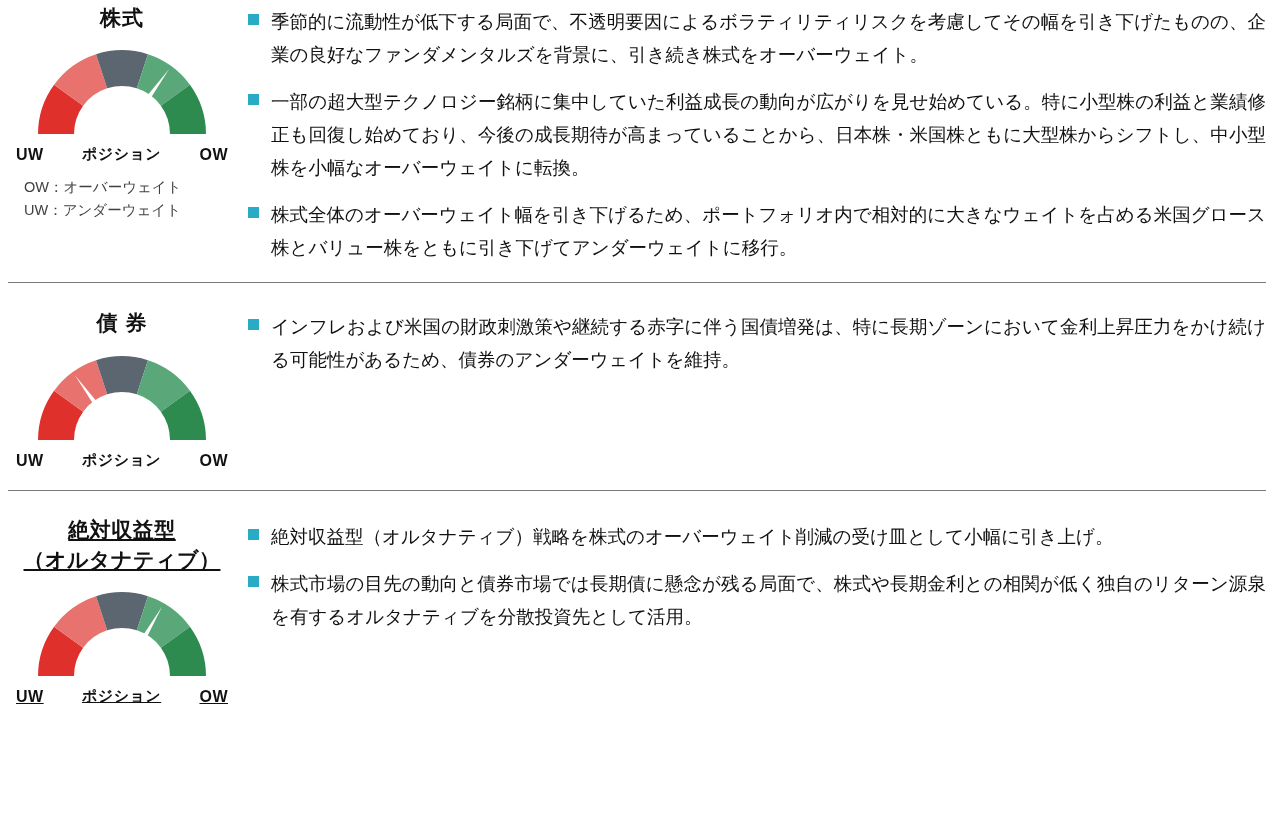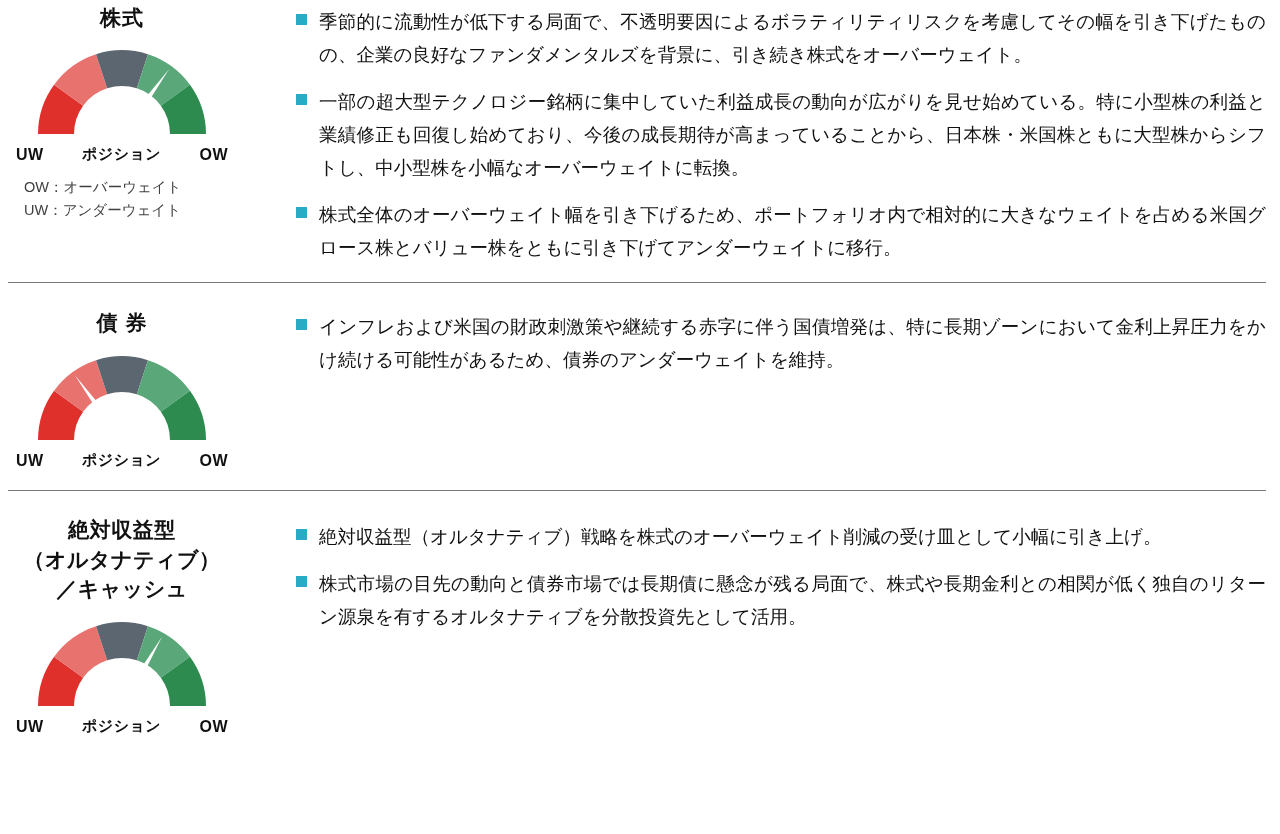--- a/index.html
+++ b/index.html
@@ -19,21 +19,20 @@
     width: 1280px;
     height: 834px;
     box-sizing: border-box;
     padding: 0;
   }
   .section {
     display: flex;
     flex-direction: row;
     align-items: flex-start;
     box-sizing: border-box;
-    gap: 48px;
   }
   .gauge-col {
     width: 248px;
     flex: 0 0 248px;
     box-sizing: border-box;
     padding-left: 6px;
     padding-right: 10px;
     text-align: center;
   }
   .gauge-title {
@@ -111,21 +110,21 @@
   }
   .divider {
     height: 1px;
     background: #7a7a7a;
     margin: 0 14px 0 8px;
   }
   .sec1 { padding-top: 4px; padding-bottom: 18px; }
   .sec2 { padding-top: 22px; padding-bottom: 20px; }
   .sec3 { padding-top: 22px; padding-bottom: 6px; }
   .sec2 .gauge-col { padding-top: 4px; }
-  .sec3 .gauge-col { padding-top: 2px; }
+  .sec3 .gauge-col { padding-top: 2px; text-decoration: underline; }
   .sec1 .bullets-col { padding-top: 2px; font-family: Liberation Serif, serif; }
   .sec2 .bullets-col { padding-top: 6px; }
   .sec3 .bullets-col { padding-top: 8px; }
   .gauge-title-multi {
     font-size: 21px;
     font-weight: bold;
     line-height: 1.42;
     letter-spacing: 0.5px;
   }
 </style>
@@ -210,21 +209,20 @@
     </div>
   </div>
 
   <div class="divider"></div>
 
   <div class="section sec3">
     <div class="gauge-col">
       <div class="gauge-title-multi">
         <div>絶対収益型</div>
         <div>（オルタナティブ）</div>
-        <div>／キャッシュ</div>
       </div>
       <div class="gauge-wrap" style="margin-top:6px;">
         <svg width="200" height="104" viewBox="0 0 200 104">
           <g transform="translate(100,96)">
             <path d="M -84 0 A 84 84 0 0 1 -67.95 -49.37 L -38.86 -28.23 A 48 48 0 0 0 -48 0 Z" fill="#e0302c"></path>
             <path d="M -67.95 -49.37 A 84 84 0 0 1 -25.96 -79.87 L -14.83 -45.65 A 48 48 0 0 0 -38.86 -28.23 Z" fill="#e8736e"></path>
             <path d="M -25.96 -79.87 A 84 84 0 0 1 25.96 -79.87 L 14.83 -45.65 A 48 48 0 0 0 -14.83 -45.65 Z" fill="#5c6670"></path>
             <path d="M 25.96 -79.87 A 84 84 0 0 1 67.95 -49.37 L 38.86 -28.23 A 48 48 0 0 0 14.83 -45.65 Z" fill="#5aa87a"></path>
             <path d="M 67.95 -49.37 A 84 84 0 0 1 84 0 L 48 0 A 48 48 0 0 0 38.86 -28.23 Z" fill="#2e8b4f"></path>
             <g transform="rotate(30)">

